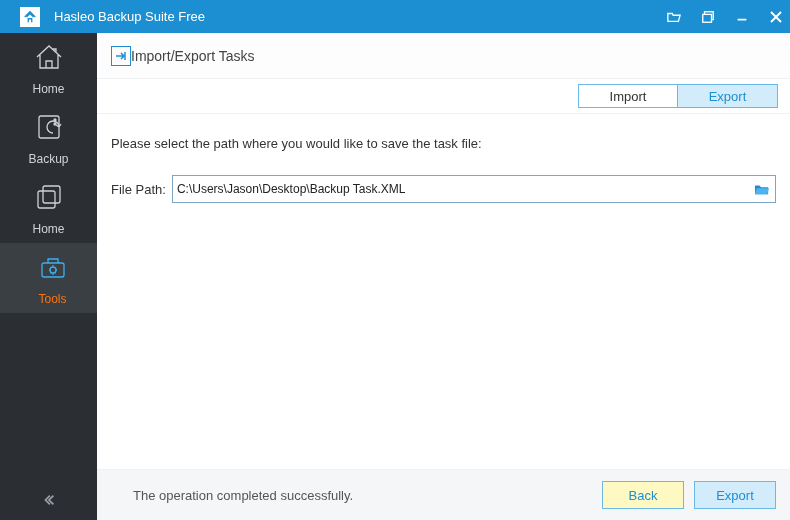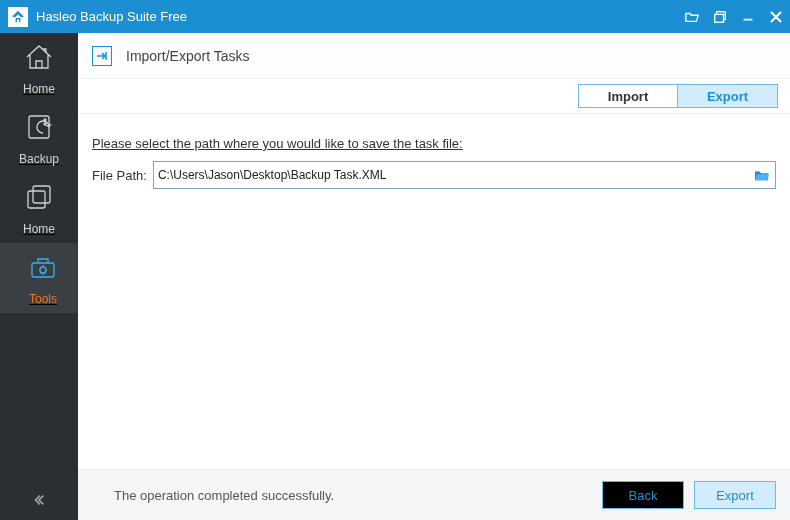--- a/index.html
+++ b/index.html
@@ -6,21 +6,22 @@
   html, body { width: 790px; height: 520px; overflow: hidden; background: #fff; }
 
   
   .titlebar {
     height: 33px;
     background: #1b8fd2;
     display: flex;
     align-items: center;
     color: #fff;
     font-size: 13px;
-    padding-left: 8px;
+    padding-left: 20px;
+    gap: 6px;
   }
   .titlebar .app-icon {
     width: 20px; height: 20px;
     background: #fff;
     display: flex; align-items: center; justify-content: center;
     margin-right: 8px;
   }
   .titlebar .app-icon svg { width: 14px; height: 14px; }
   .titlebar .title-text { flex: 0 0 auto; }
   .titlebar .spacer { flex: 1; }
@@ -33,26 +34,25 @@
   .titlebar .tb-close svg { width: 12px; height: 12px; }
 
   
   .body {
     display: flex;
     height: 487px;
   }
 
   
   .sidebar {
-    width: 78px;
+    width: 97px;
     background: #2b2f33;
     display: flex;
     flex-direction: column;
     position: relative;
-    text-decoration: underline;
   }
   .sidebar-item {
     height: 70px;
     display: flex;
     flex-direction: column;
     align-items: center;
     justify-content: center;
     color: #d0d3d6;
     font-size: 12px;
     cursor: pointer;
@@ -83,21 +83,20 @@
     display: flex;
     flex-direction: column;
     background: #fff;
     position: relative;
   }
   .page-header {
     height: 46px;
     display: flex;
     align-items: center;
     padding-left: 14px;
-    gap: 14px;
     border-bottom: 1px solid #eef2f5;
     background: #fdfdfd;
   }
   .page-header .ph-icon {
     width: 20px; height: 20px;
     border: 1.5px solid #1b8fd2;
     display: flex; align-items: center; justify-content: center;
   }
   .page-header .ph-icon svg { width: 12px; height: 12px; stroke: #1b8fd2; fill: #1b8fd2; }
   .page-header .ph-title { font-size: 14px; color: #444; }
@@ -111,35 +110,34 @@
     background: #fff;
   }
   .tab {
     width: 100px; height: 24px;
     border: 1px solid #6bb9e6;
     display: flex; align-items: center; justify-content: center;
     font-size: 13px;
     color: #333;
     cursor: pointer;
     background: #fff;
-    font-weight: bold;
   }
   .tab + .tab { border-left: none; }
   .tab.active { background: #d3ecfb; color: #1b8fd2; }
 
   .content {
     flex: 1;
     padding: 22px 14px 0 14px;
     border-top: 1px solid #eef2f5;
     border-bottom: 1px solid #eef2f5;
     background: #fff;
     font-size: 13px;
     color: #333;
   }
-  .instruction { margin-bottom: 10px; text-decoration: underline; }
+  .instruction { margin-bottom: 24px; }
   .pathrow {
     display: flex;
     align-items: center;
     gap: 6px;
   }
   .pathrow .label { white-space: nowrap; }
   .pathrow .path-input {
     flex: 1;
     height: 28px;
     border: 1px solid #7ea6c4;
@@ -166,21 +164,21 @@
     padding: 0 14px;
     background: #f5f6f7;
   }
   .footer .status { flex: 1; font-size: 13px; color: #555; margin-left: 22px; }
   .footer .btn {
     width: 82px; height: 28px;
     border: 1px solid #6bb9e6;
     display: flex; align-items: center; justify-content: center;
     font-size: 13px;
     color: #1b8fd2;
-    background: #000000;
+    background: #fef9c3;
     cursor: pointer;
     margin-left: 10px;
   }
   .footer .btn.primary { background: #d3ecfb; }
 </style>
 </head>
 <body>
 
 <div class="titlebar">
   <div class="app-icon">

